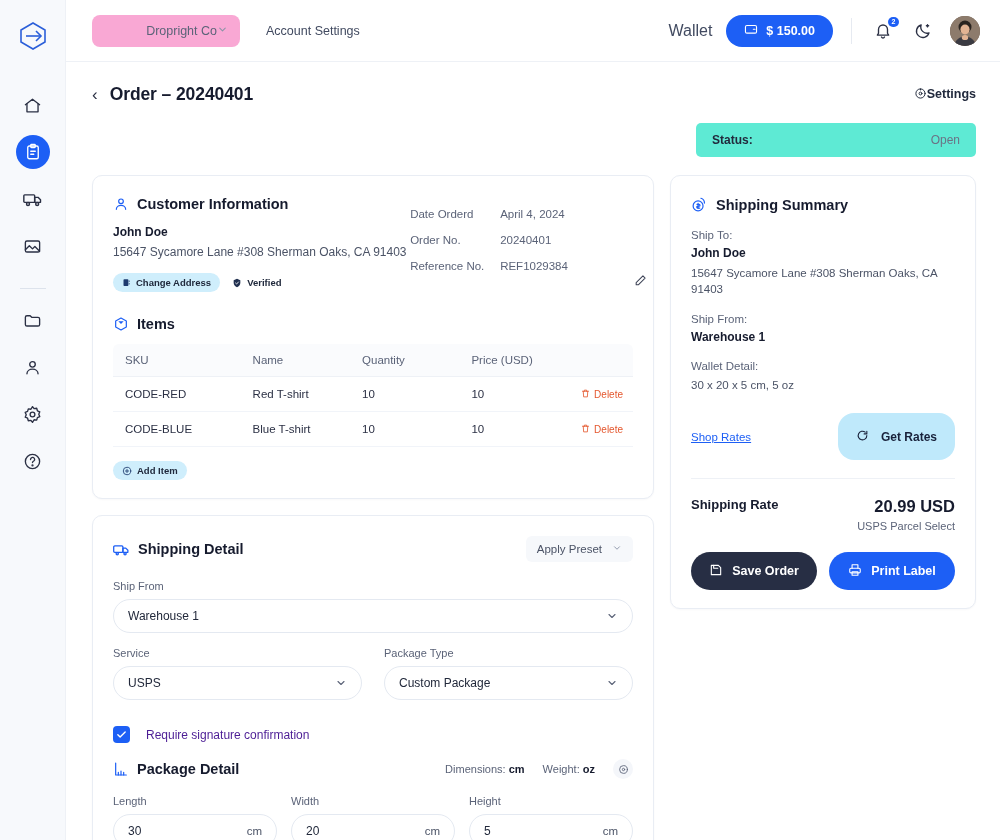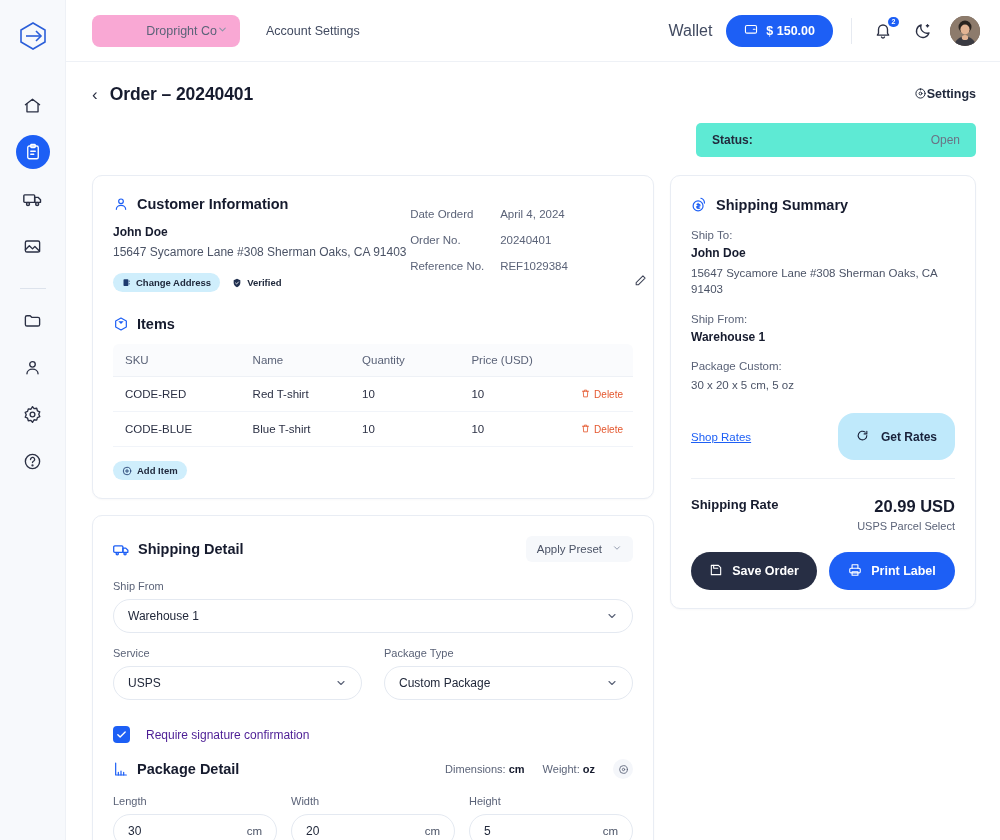--- a/index.html
+++ b/index.html
@@ -611,21 +611,21 @@
               <span class="sec-title">Shipping Summary</span>
             </div>
 
             <div class="sum-lbl">Ship To:</div>
             <div class="sum-strong">John Doe</div>
             <div class="sum-text">15647 Sycamore Lane #308 Sherman Oaks, CA 91403</div>
 
             <div class="sum-lbl">Ship From:</div>
             <div class="sum-strong">Warehouse 1</div>
 
-            <div class="sum-lbl">Package Custom:</div>
+            <div class="sum-lbl">Wallet Detail:</div>
             <div class="sum-text">30 x 20 x 5 cm, 5 oz</div>
 
             <div class="rates-row">
               <span class="shop-link">Shop Rates</span>
               <button class="get-rates">
                 <span>
                   <svg width="13" height="13" viewBox="0 0 24 24" fill="none" stroke="#18213a" stroke-width="2" stroke-linecap="round" stroke-linejoin="round">
                       <path d="M20 12a8 8 0 11-3-6.2"></path>
                       <path d="M20 4v5h-5"></path>
                     </svg>

